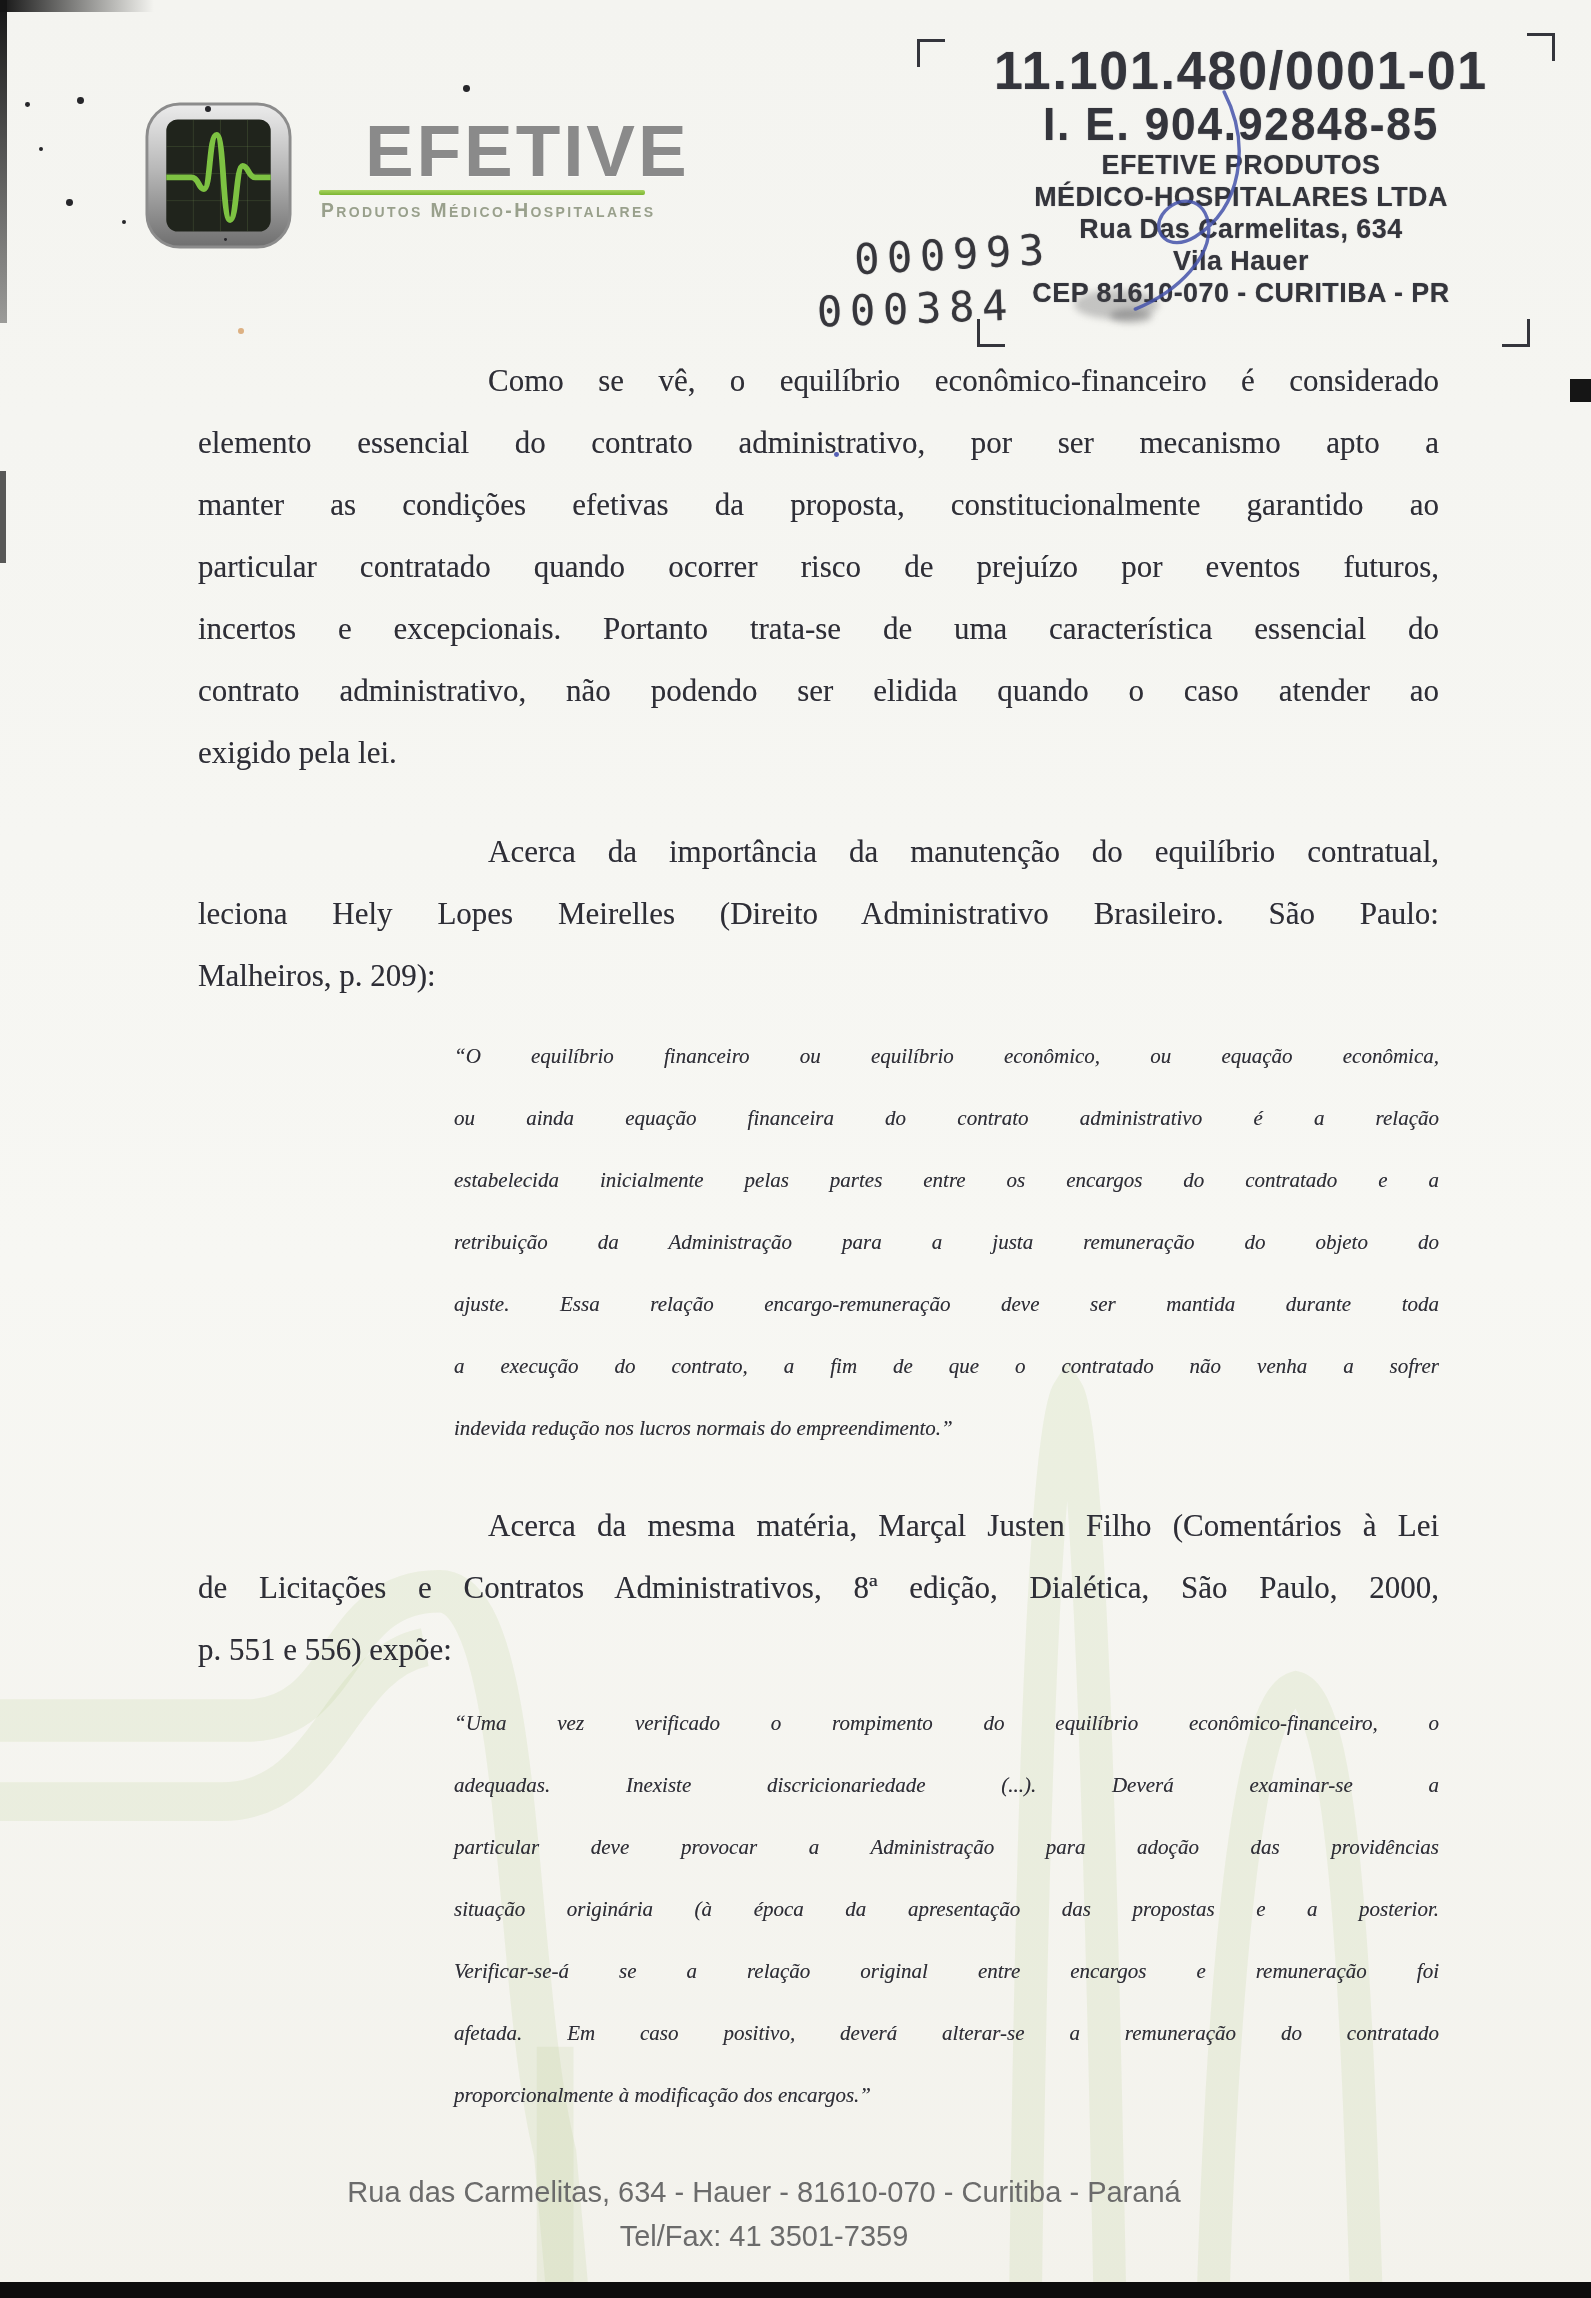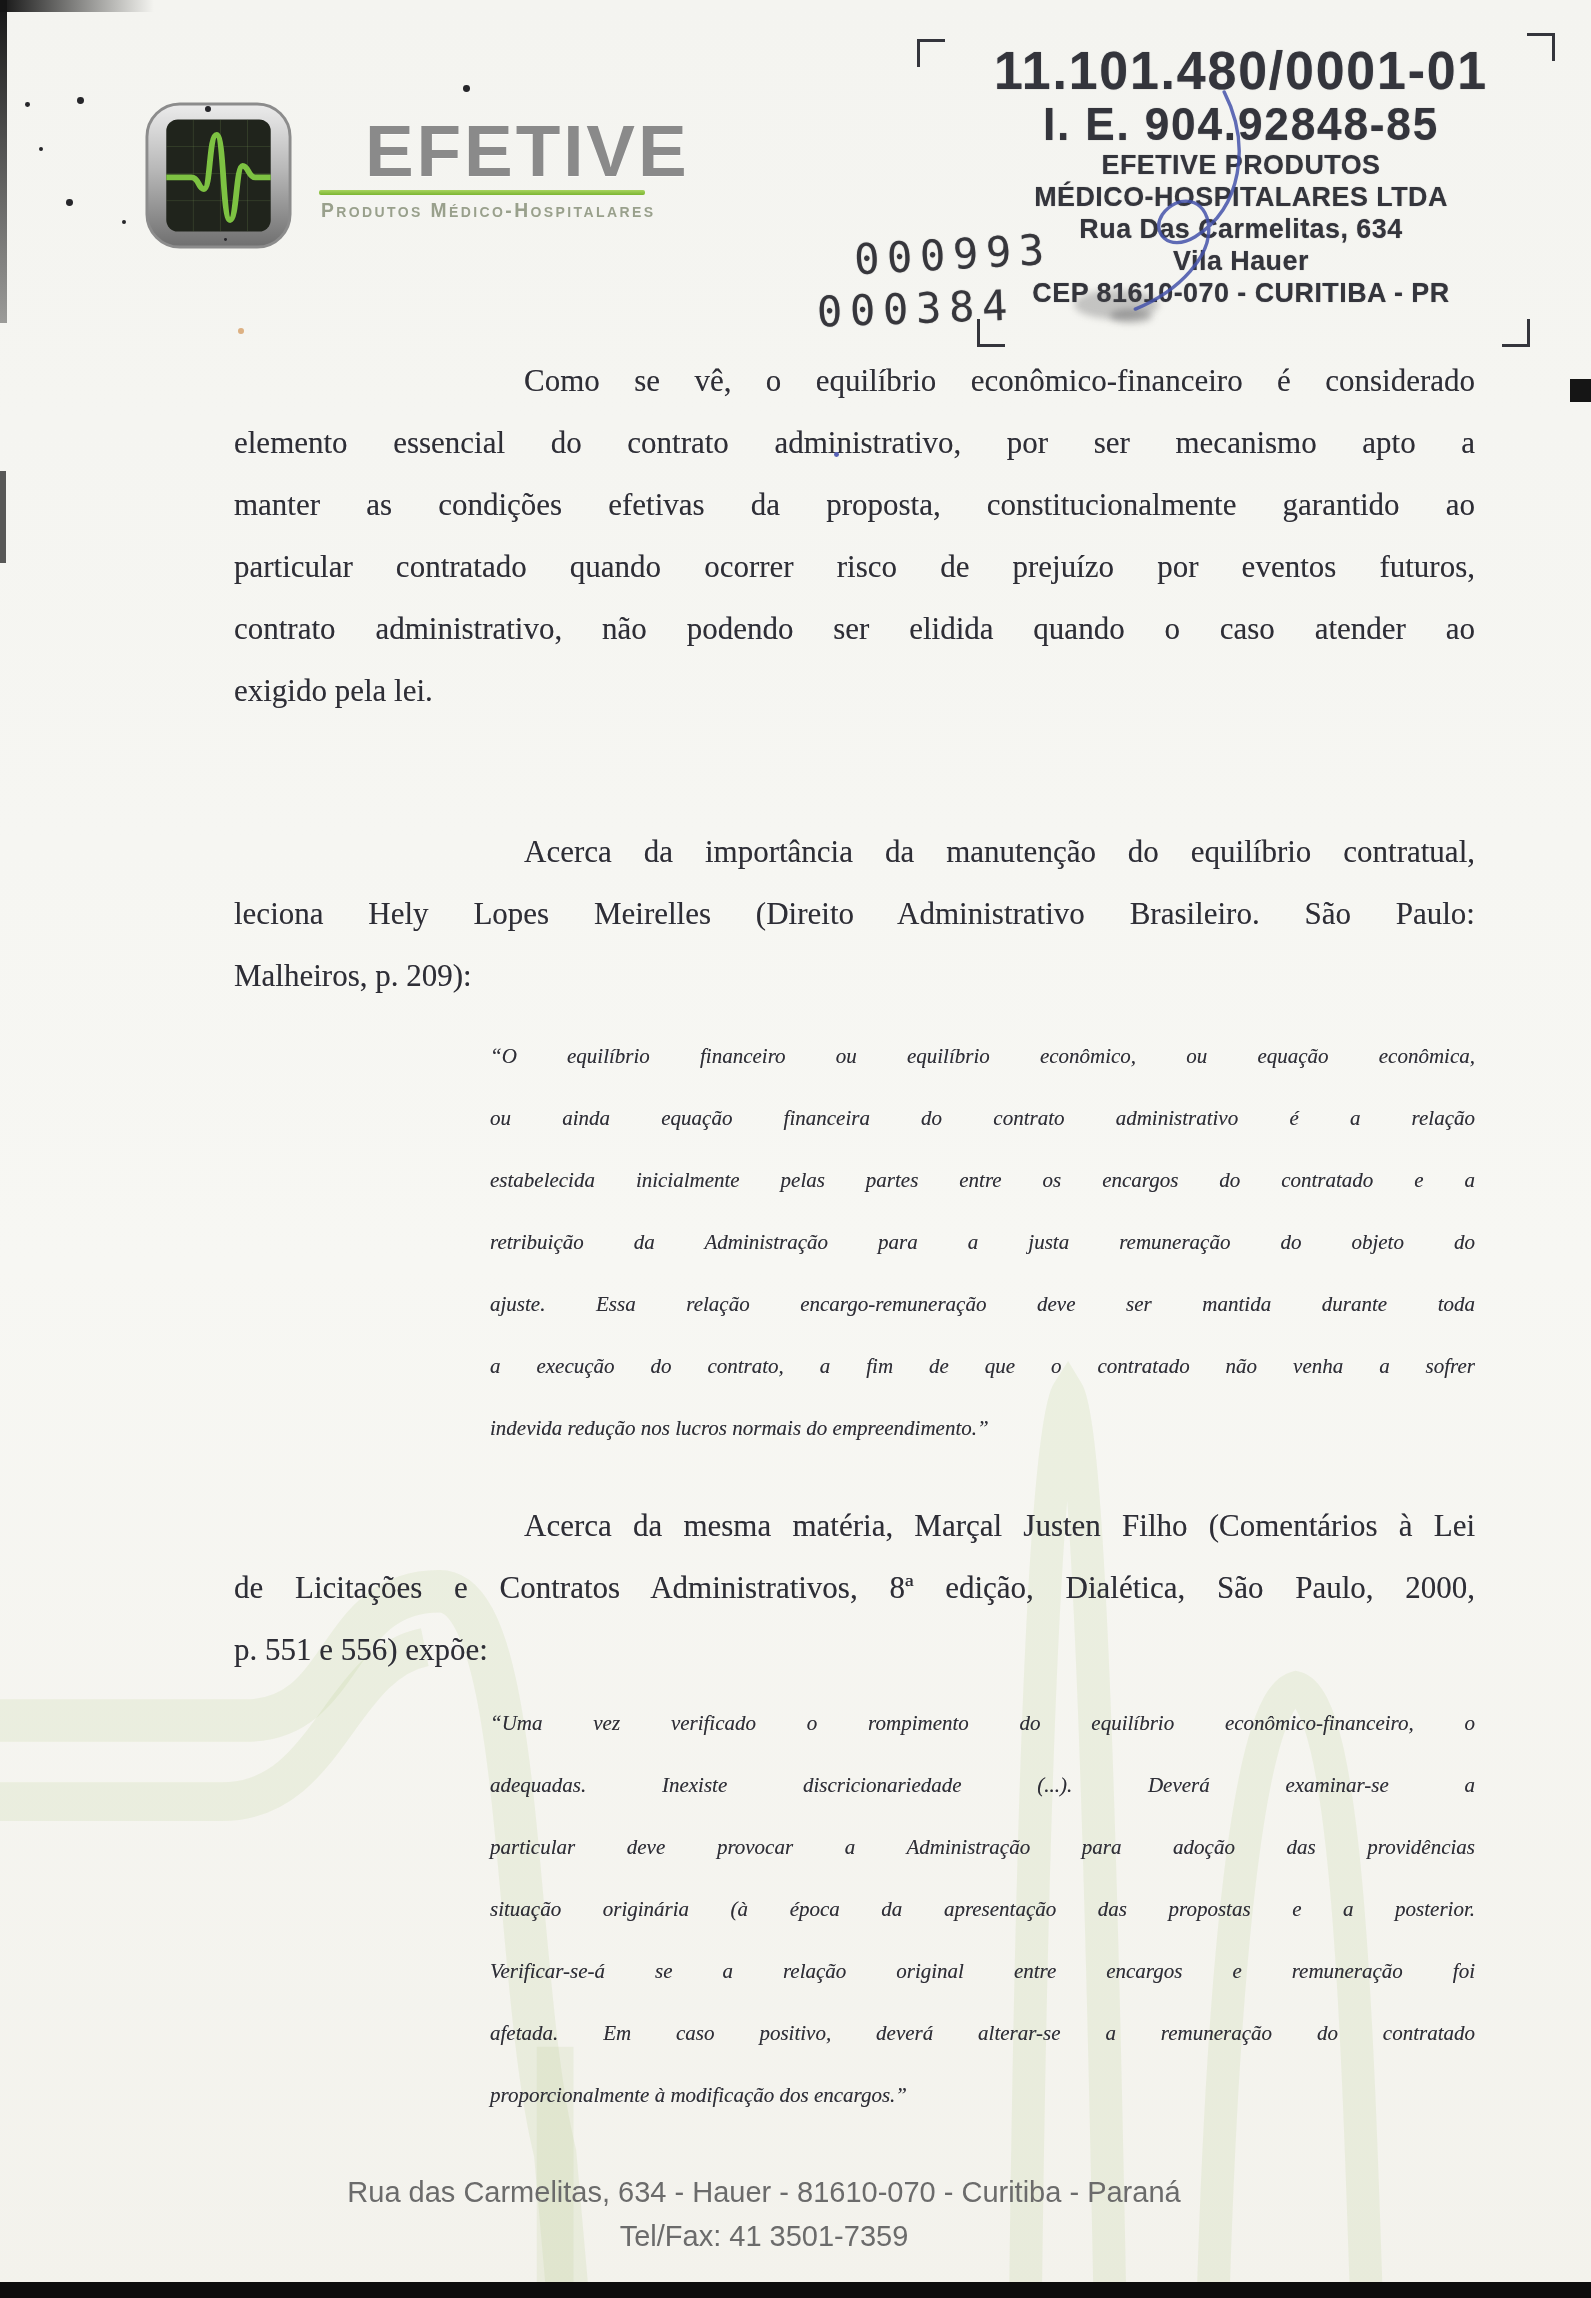--- a/index.html
+++ b/index.html
@@ -47,21 +47,21 @@
     position:absolute;font-family:"DejaVu Sans Mono",monospace;font-size:42px;
     letter-spacing:7.7px;color:rgba(42,42,48,.88);text-shadow:0 0 1px rgba(42,42,48,.5);
   }
   .pagenum.n1{left:854px;top:230px;transform:rotate(-3deg);}
   .pagenum.n2{left:817px;top:284px;transform:rotate(-2deg);}
 
   .smudge{position:absolute;background:rgba(70,70,72,.28);border-radius:50%;filter:blur(3.9px);}
 
   
   .block{position:absolute;left:198px;width:1241px;color:#2e2e36;
-    font-size:31px;line-height:62px;z-index:2;text-shadow:0 0 0.6px rgba(40,40,55,.4);margin-left:36px;}
+    font-size:31px;line-height:62px;z-index:2;text-shadow:0 0 0.6px rgba(40,40,55,.4);}
   .block.quote{left:454px;width:985px;font-style:italic;font-size:21px;}
   .tline{text-align:justify;text-align-last:justify;}
   .tline.last{text-align-last:left;}
   .tline.indent{padding-left:290px;}
 
   
   .footer{position:absolute;left:0;top:2170px;width:1528px;text-align:center;
     font-family:"Liberation Sans",sans-serif;color:#6b6b6b;z-index:2;}
   .footer .f1{font-size:29px;line-height:44px;}
   .footer .f2{font-size:29px;line-height:44px;}
@@ -130,20 +130,21 @@
 
   <svg class="layer" style="z-index:4" viewBox="0 0 1648 2381">
     <path d="M 1268 95 C 1296 150 1286 215 1238 245 C 1210 262 1192 240 1204 222 C 1220 200 1250 204 1252 235 C 1254 264 1224 300 1176 320" fill="none" stroke="#4452aa" stroke-width="3.5" stroke-linecap="round" opacity="0.85"></path>
   </svg>
 
   <div class="block" style="top:350px">
       <div class="tline indent">Como se vê, o equilíbrio econômico-financeiro é considerado</div>
       <div class="tline">elemento essencial do contrato administrativo, por ser mecanismo apto a</div>
       <div class="tline">manter as condições efetivas da proposta, constitucionalmente garantido ao</div>
       <div class="tline">particular contratado quando ocorrer risco de prejuízo por eventos futuros,</div>
+      <div class="tline">incertos e excepcionais. Portanto trata-se de uma característica essencial do</div>
       <div class="tline">contrato administrativo, não podendo ser elidida quando o caso atender ao</div>
       <div class="tline last">exigido pela lei.</div>
     </div>
   <div class="block" style="top:821px">
       <div class="tline indent">Acerca da importância da manutenção do equilíbrio contratual,</div>
       <div class="tline">leciona Hely Lopes Meirelles (Direito Administrativo Brasileiro. São Paulo:</div>
       <div class="tline last">Malheiros, p. 209):</div>
     </div>
   <div class="block quote" style="top:1025px">
       <div class="tline">“O equilíbrio financeiro ou equilíbrio econômico, ou equação econômica,</div>

